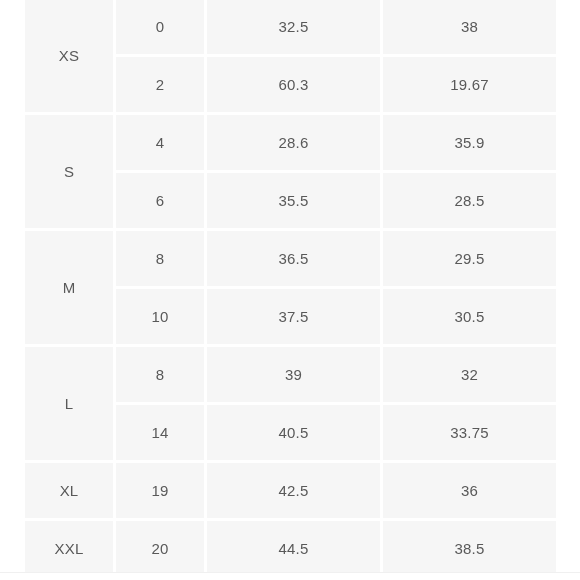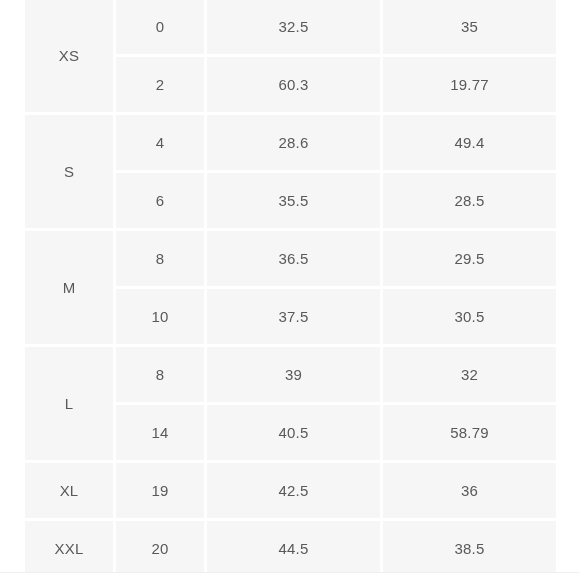--- a/index.html
+++ b/index.html
@@ -81,33 +81,33 @@
 <div class="page">
 
   <div class="table-viewport">
     <table class="size-chart">
       <tbody>
 
         <tr>
           <td class="size-cell" rowspan="2">XS</td>
           <td class="numeric-cell">0</td>
           <td class="wide-cell">32.5</td>
-          <td class="wide-cell">35</td>
+          <td class="wide-cell">38</td>
         </tr>
         <tr>
           <td class="numeric-cell">2</td>
           <td class="wide-cell">60.3</td>
-          <td class="wide-cell">19.77</td>
+          <td class="wide-cell">19.67</td>
         </tr>
 
         <tr>
           <td class="size-cell" rowspan="2">S</td>
           <td class="numeric-cell">4</td>
           <td class="wide-cell">28.6</td>
-          <td class="wide-cell">49.4</td>
+          <td class="wide-cell">35.9</td>
         </tr>
         <tr>
           <td class="numeric-cell">6</td>
           <td class="wide-cell">35.5</td>
           <td class="wide-cell">28.5</td>
         </tr>
 
         <tr>
           <td class="size-cell" rowspan="2">M</td>
           <td class="numeric-cell">8</td>
@@ -122,21 +122,21 @@
 
         <tr>
           <td class="size-cell" rowspan="2">L</td>
           <td class="numeric-cell">8</td>
           <td class="wide-cell">39</td>
           <td class="wide-cell">32</td>
         </tr>
         <tr>
           <td class="numeric-cell">14</td>
           <td class="wide-cell">40.5</td>
-          <td class="wide-cell">58.79</td>
+          <td class="wide-cell">33.75</td>
         </tr>
 
         <tr>
           <td class="size-cell">XL</td>
           <td class="numeric-cell">19</td>
           <td class="wide-cell">42.5</td>
           <td class="wide-cell">36</td>
         </tr>
 
         <tr>

